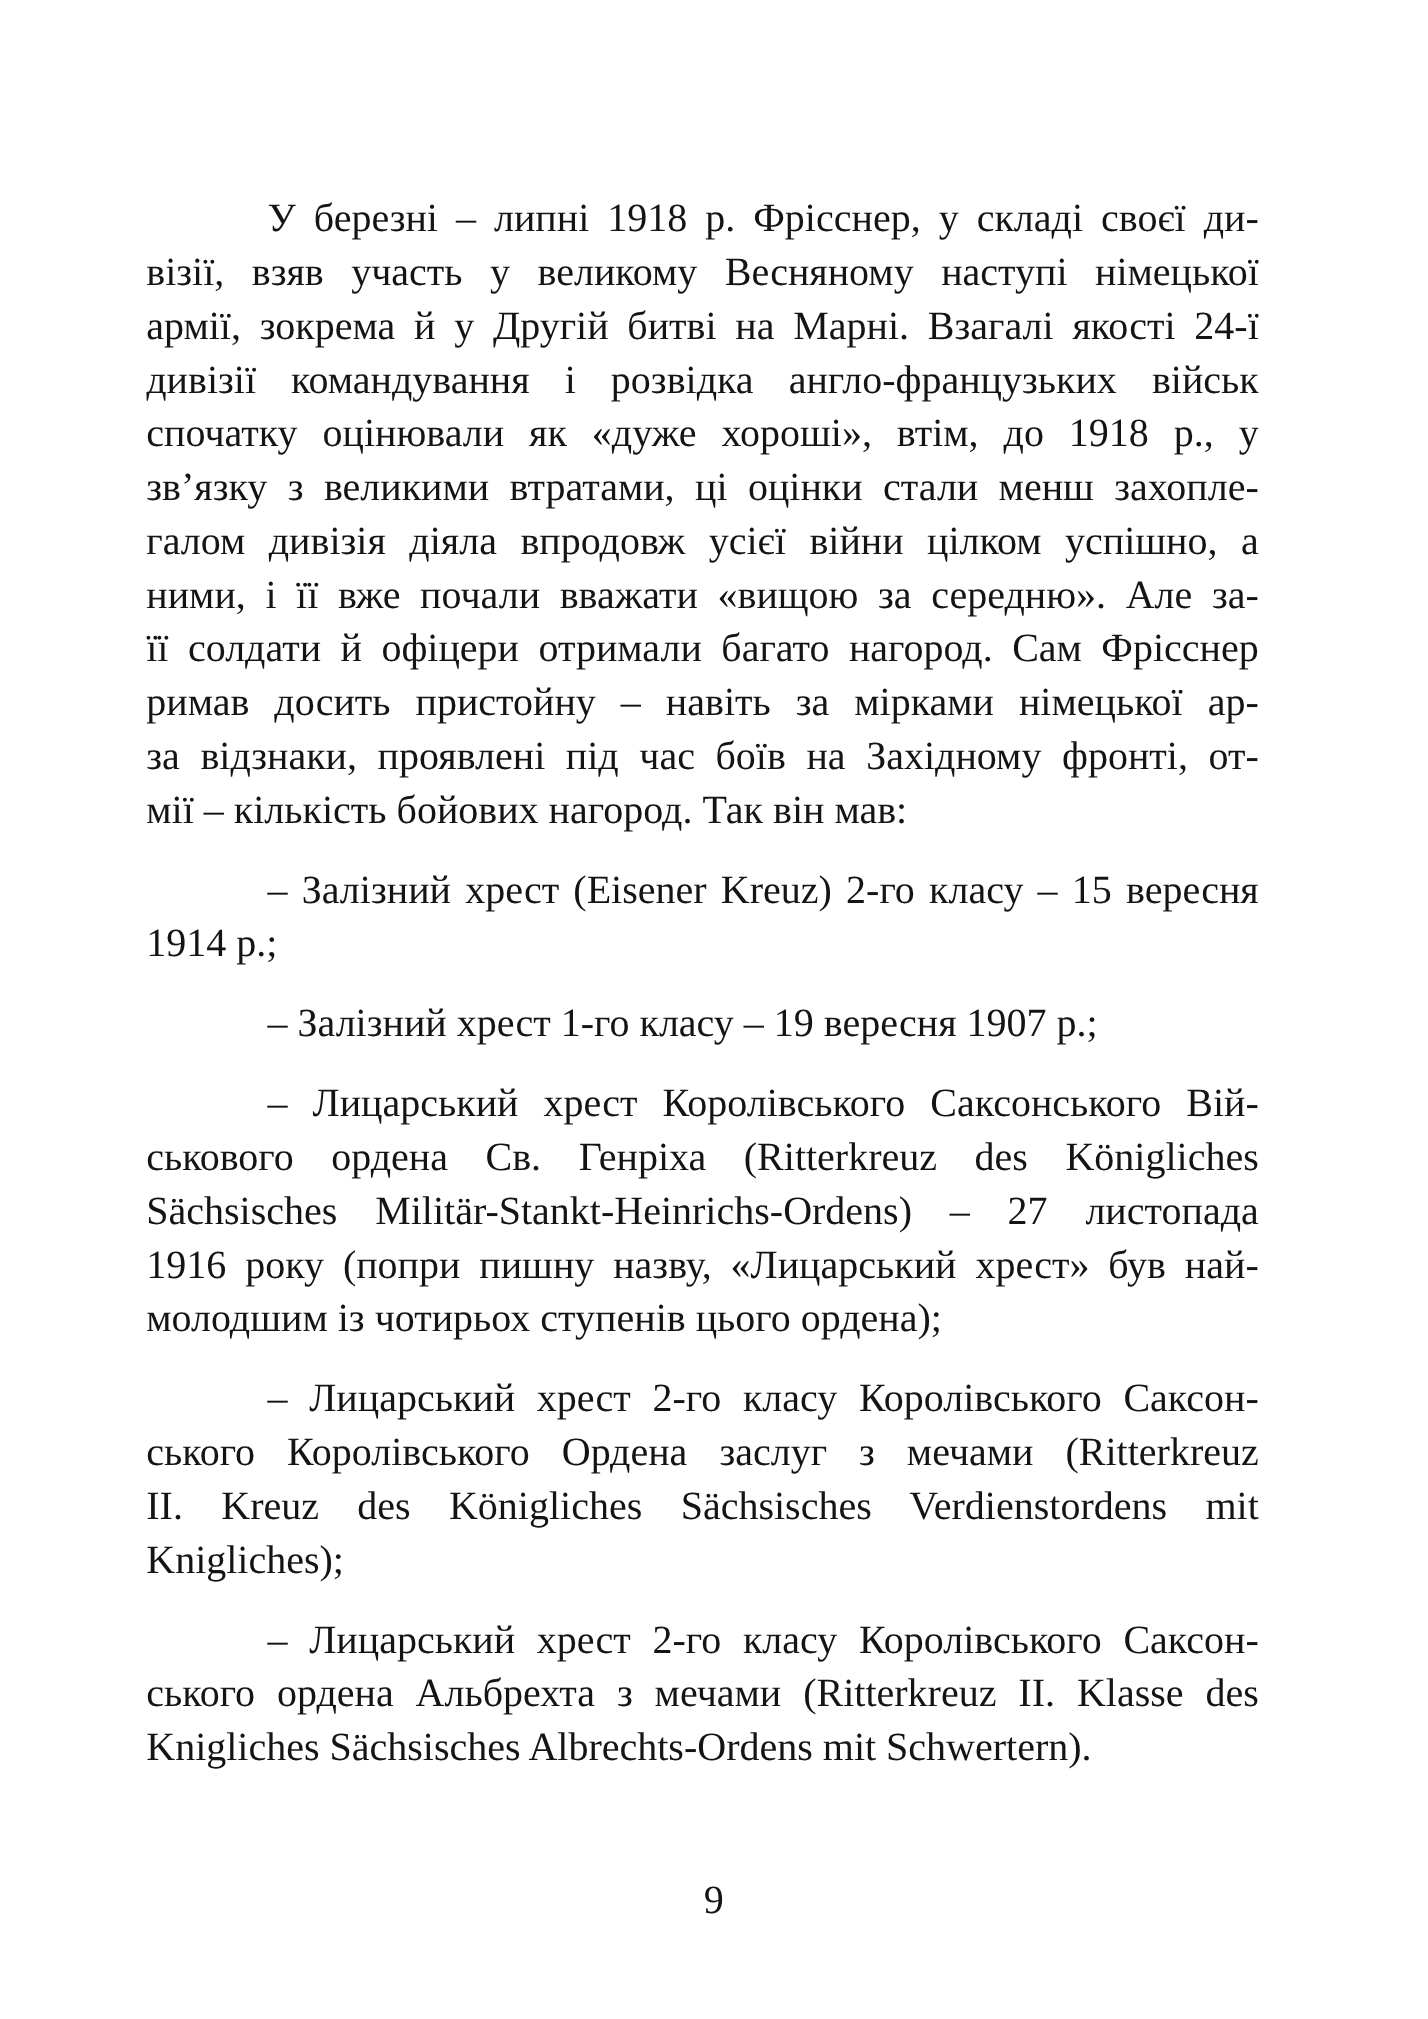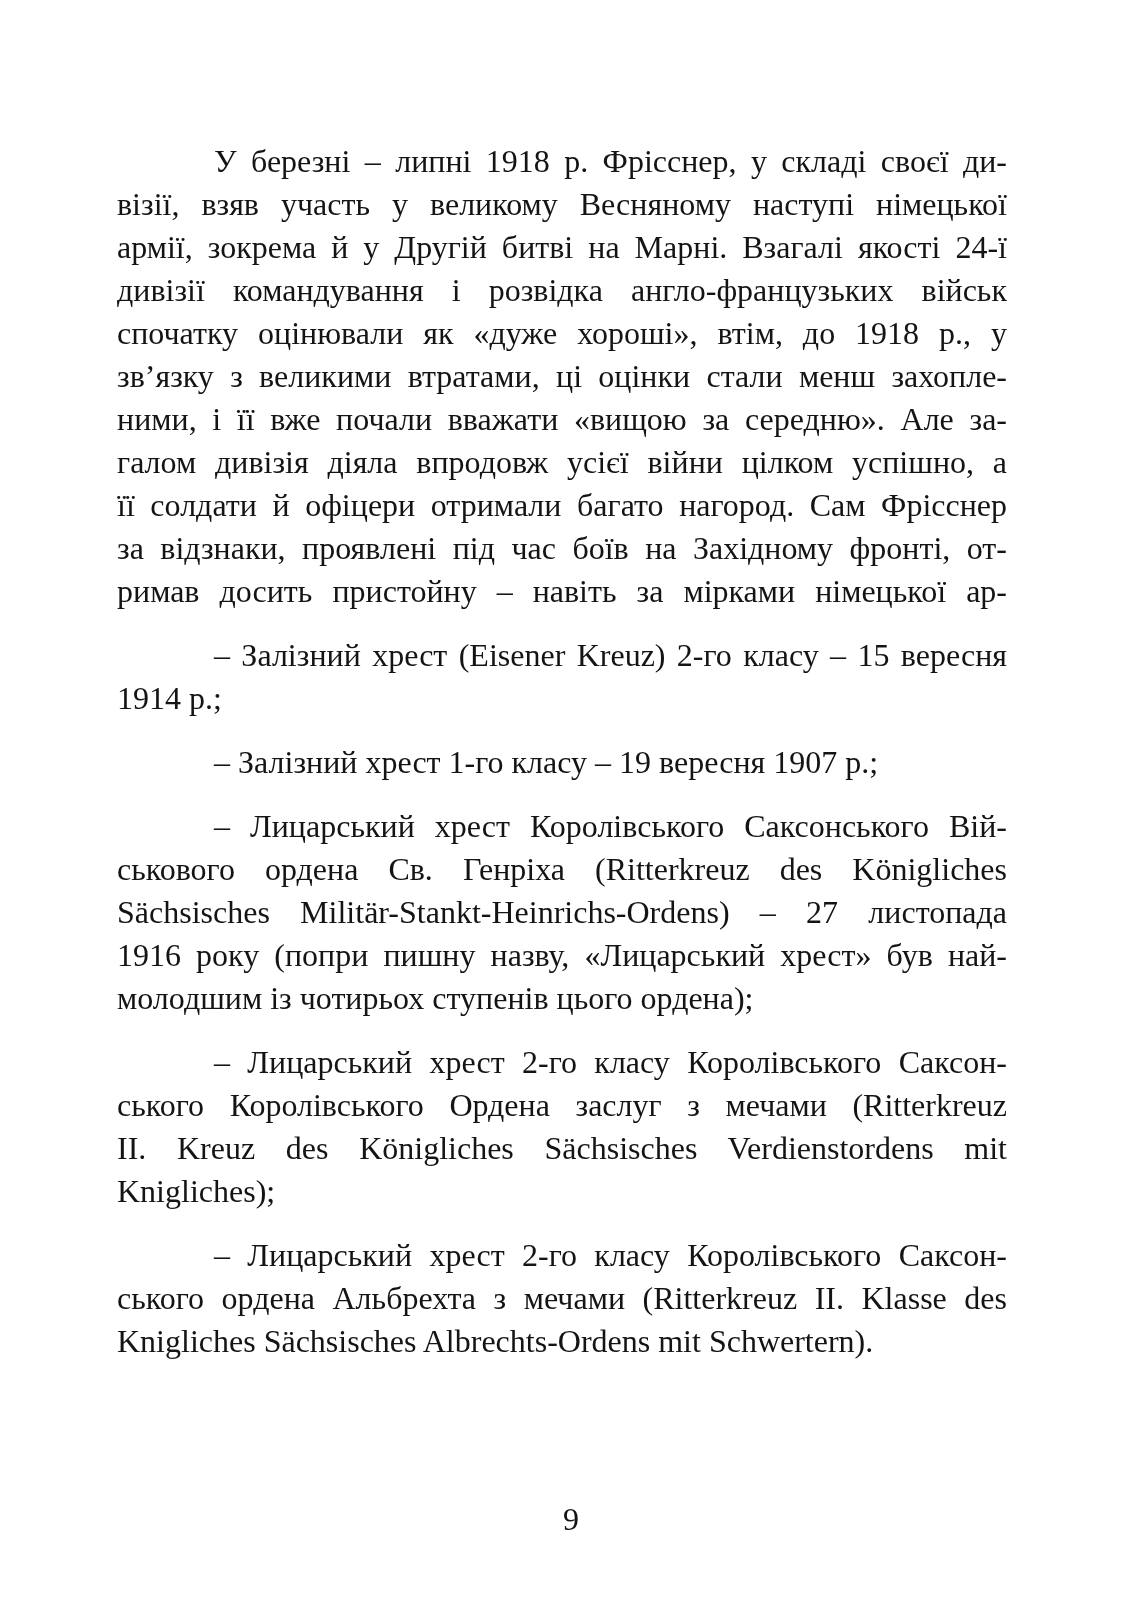--- a/index.html
+++ b/index.html
@@ -31,20 +31,21 @@
     margin-top: 21px;
   }
   .line {
     text-align: justify;
     text-align-last: justify;
     height: 43px;
     overflow: hidden;
   }
   .line.first {
     text-indent: 97px;
+    margin-top: 13px;
   }
   .line.last {
     text-align-last: left;
   }
   .page-number {
     position: absolute;
     top: 1498px;
     left: 0;
     width: 1142px;
     text-align: center;
@@ -57,25 +58,26 @@
 
 <div class="page">
   <div class="text-block">
       <div class="paragraph">
         <div class="line first">У березні – липні 1918 р. Фрісснер, у складі своєї ди-</div>
         <div class="line">візії, взяв участь у великому Весняному наступі німецької</div>
         <div class="line">армії, зокрема й у Другій битві на Марні. Взагалі якості 24-ї</div>
         <div class="line">дивізії командування і розвідка англо-французьких військ</div>
         <div class="line">спочатку оцінювали як «дуже хороші», втім, до 1918 р., у</div>
         <div class="line">зв’язку з великими втратами, ці оцінки стали менш захопле-</div>
+        <div class="line">галом дивізія діяла впродовж усієї війни цілком успішно, а</div>
         <div class="line">ними, і її вже почали вважати «вищою за середню». Але за-</div>
-        <div class="line">галом дивізія діяла впродовж усієї війни цілком успішно, а</div>
         <div class="line">її солдати й офіцери отримали багато нагород. Сам Фрісснер</div>
+        <div class="line">римав досить пристойну – навіть за мірками німецької ар-</div>
         <div class="line">за відзнаки, проявлені під час боїв на Західному фронті, от-</div>
-        <div class="line">римав досить пристойну – навіть за мірками німецької ар-</div>
+        <div class="line last">мії – кількість бойових нагород. Так він мав:</div>
       </div>
       <div class="paragraph">
         <div class="line first">– Залізний хрест (Eisener Kreuz) 2-го класу – 15 вересня</div>
         <div class="line last">1914 р.;</div>
       </div>
       <div class="paragraph">
         <div class="line first last">– Залізний хрест 1-го класу – 19 вересня 1907 р.;</div>
       </div>
       <div class="paragraph">
         <div class="line first">– Лицарський хрест Королівського Саксонського Вій-</div>

